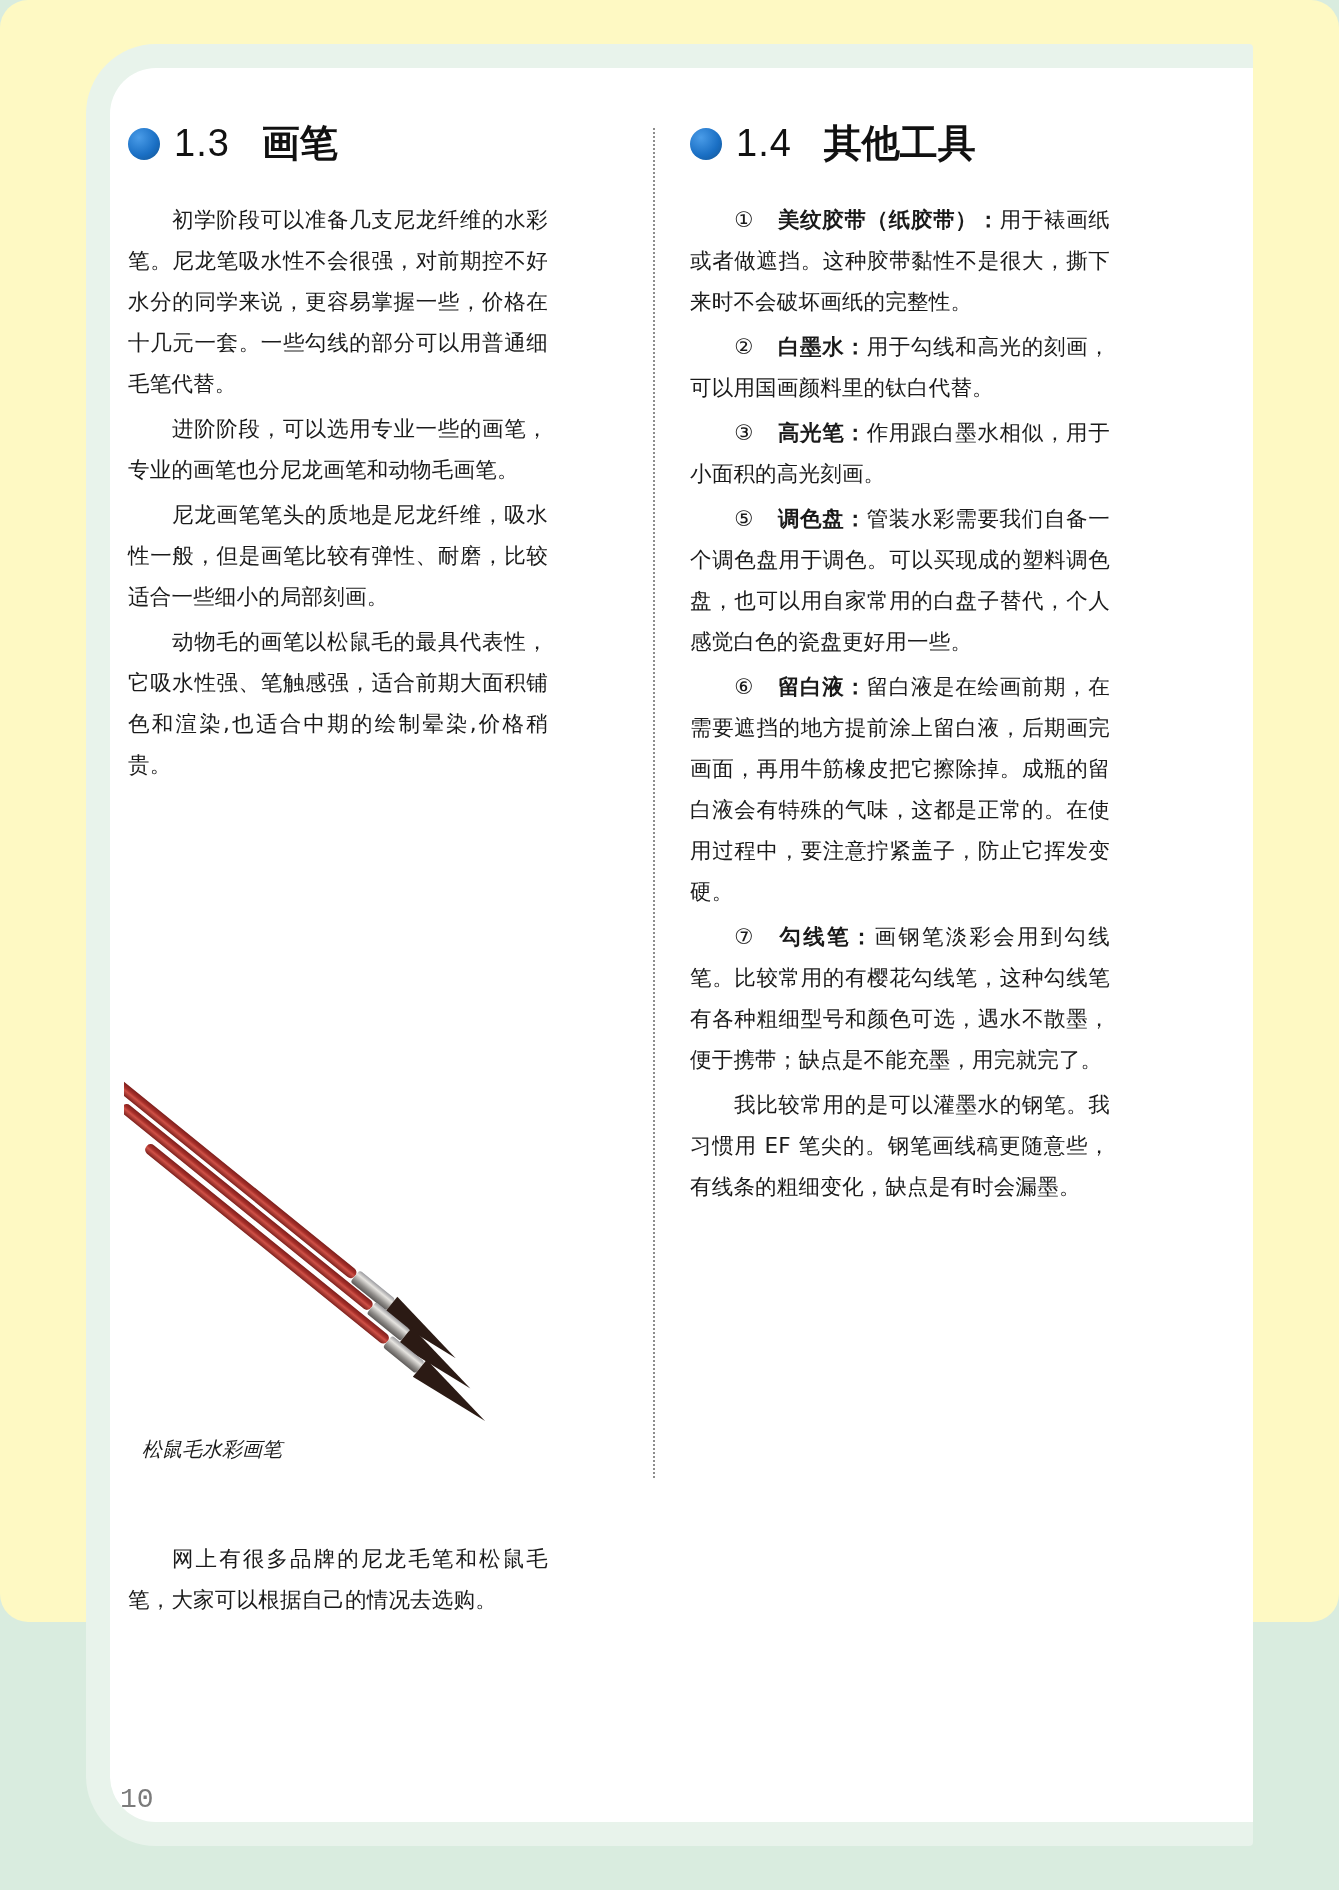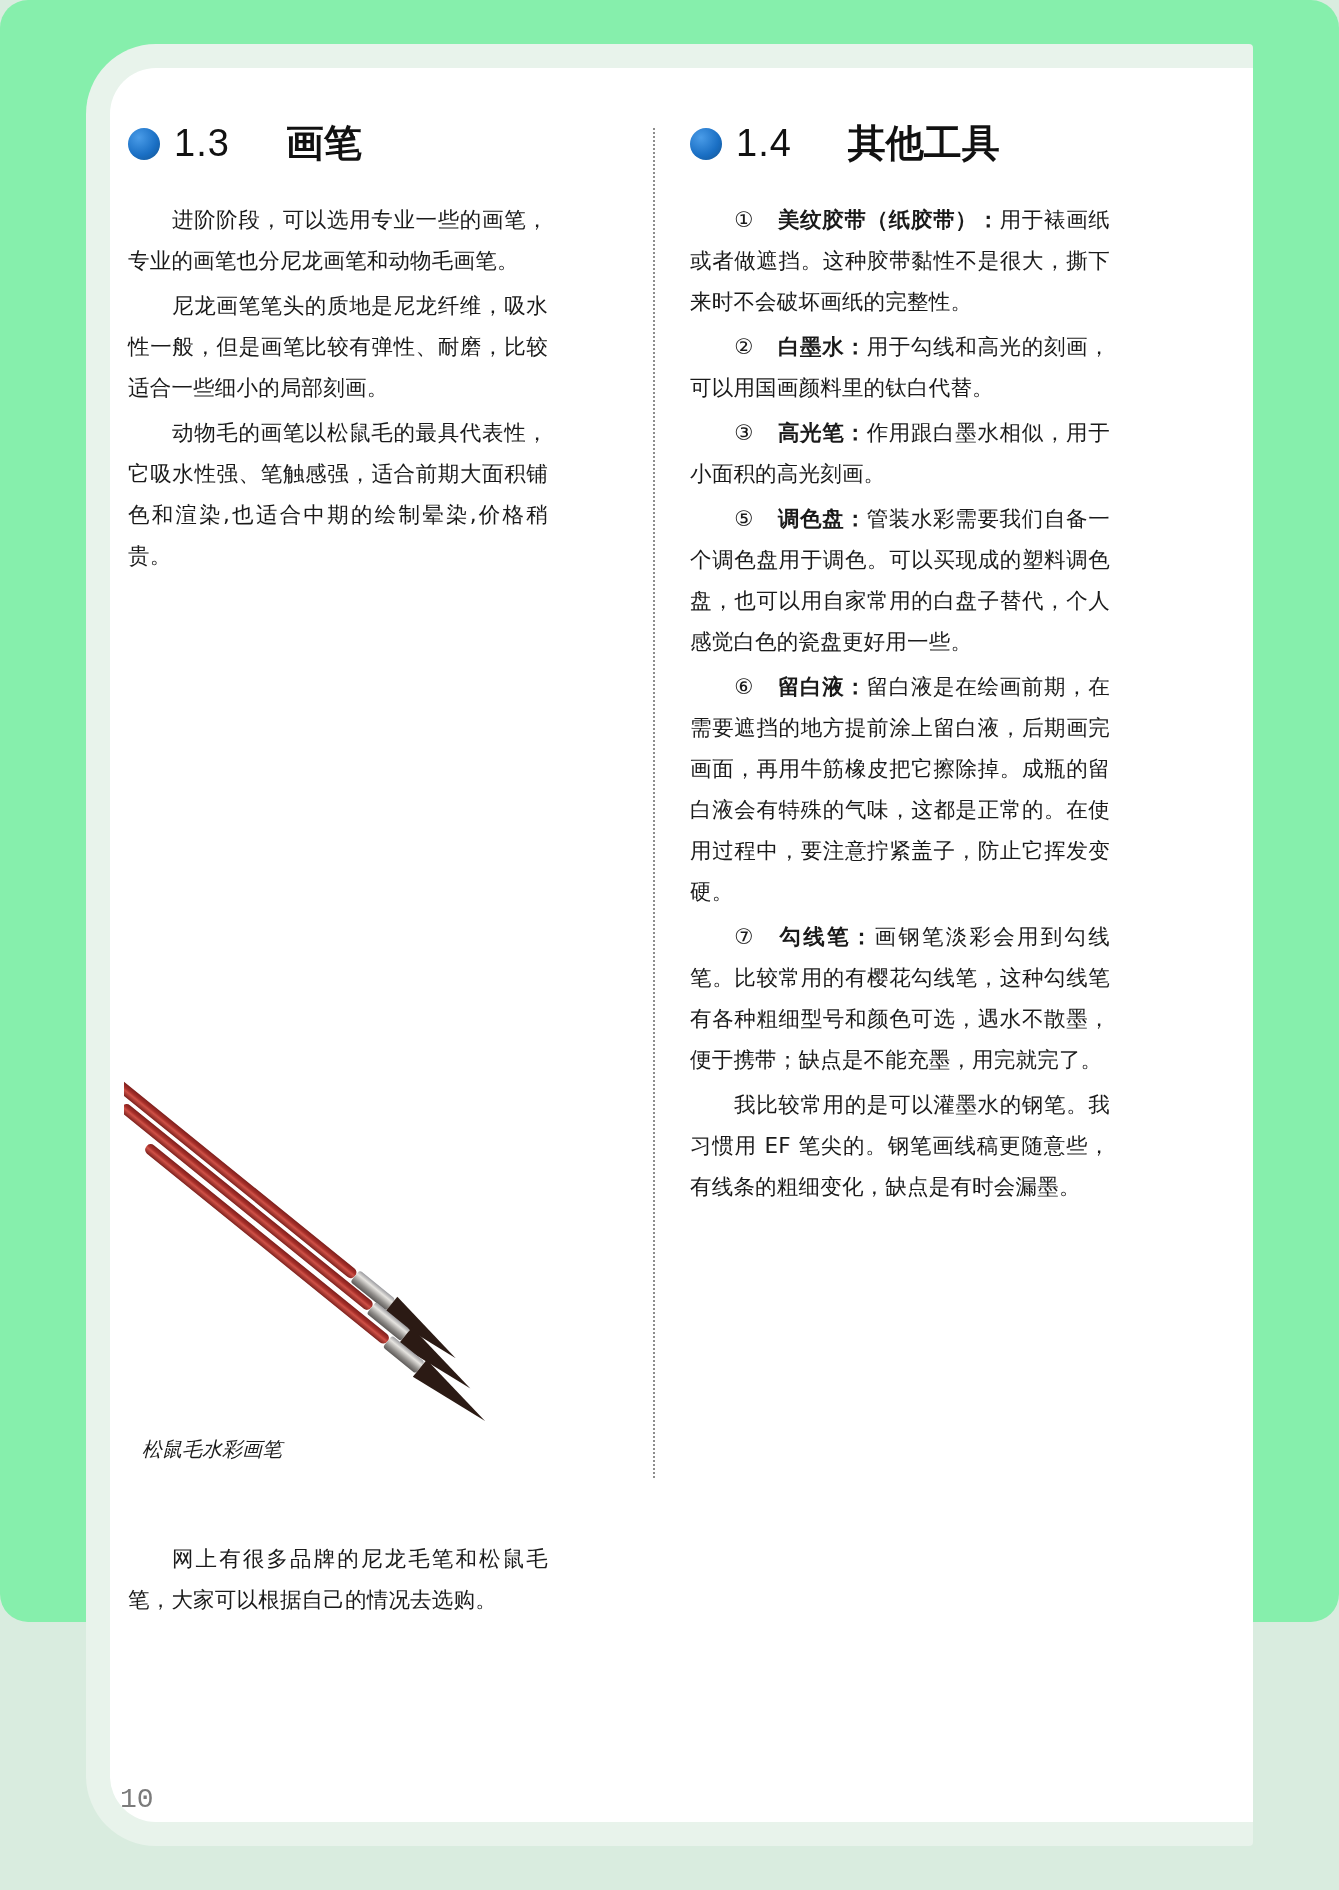--- a/index.html
+++ b/index.html
@@ -12,21 +12,21 @@
     background: #d9ecdf;
     font-family: "Liberation Sans", sans-serif;
     overflow: hidden;
   }
 
   .page {
     position: absolute;
     left: 0; top: 0;
     width: 1339px;
     height: 1622px;
-    background: #86efac;
+    background: #fef9c3;
     border-radius: 28px;
   }
   
   .frame-outer {
     position: absolute;
     left: 86px;
     top: 44px;
     width: 1167px;
     height: 1802px;
     background: #e8f3eb;
@@ -88,21 +88,21 @@
   .sec-num {
     font-size: 38px;
     color: #111;
     letter-spacing: 1px;
     font-family: "Liberation Sans", sans-serif;
   }
   .sec-title {
     font-size: 38px;
     color: #111;
     font-weight: bold;
-    margin-left: 56px;
+    margin-left: 32px;
     font-family: "DejaVu Sans", sans-serif;
   }
 
   p.body {
     font-size: 21.5px;
     line-height: 41px;
     color: #1a1a1a;
     margin: 0 0 4px 0;
     text-indent: 44px;
     text-align: justify;
@@ -186,20 +186,21 @@
 
     <div class="divider"></div>
 
     <div class="col col-left">
       <div class="sec-head">
         <span class="bullet"></span>
         <span class="sec-num">1.3</span>
         <span class="sec-title">画笔</span>
       </div>
 
+      <p class="body">初学阶段可以准备几支尼龙纤维的水彩笔。尼龙笔吸水性不会很强，对前期控不好水分的同学来说，更容易掌握一些，价格在十几元一套。一些勾线的部分可以用普通细毛笔代替。</p>
       <p class="body">进阶阶段，可以选用专业一些的画笔，专业的画笔也分尼龙画笔和动物毛画笔。</p>
       <p class="body">尼龙画笔笔头的质地是尼龙纤维，吸水性一般，但是画笔比较有弹性、耐磨，比较适合一些细小的局部刻画。</p>
       <p class="body">动物毛的画笔以松鼠毛的最具代表性，它吸水性强、笔触感强，适合前期大面积铺色和渲染,也适合中期的绘制晕染,价格稍贵。</p>
     </div>
 
     <div class="figure">
       <div class="brush-stage">
 
         <div class="brush" style="left:-22px; top:-4px; transform:rotate(39deg);">
           <div class="handle" style="left:0; top:0; width:330px;"></div>

